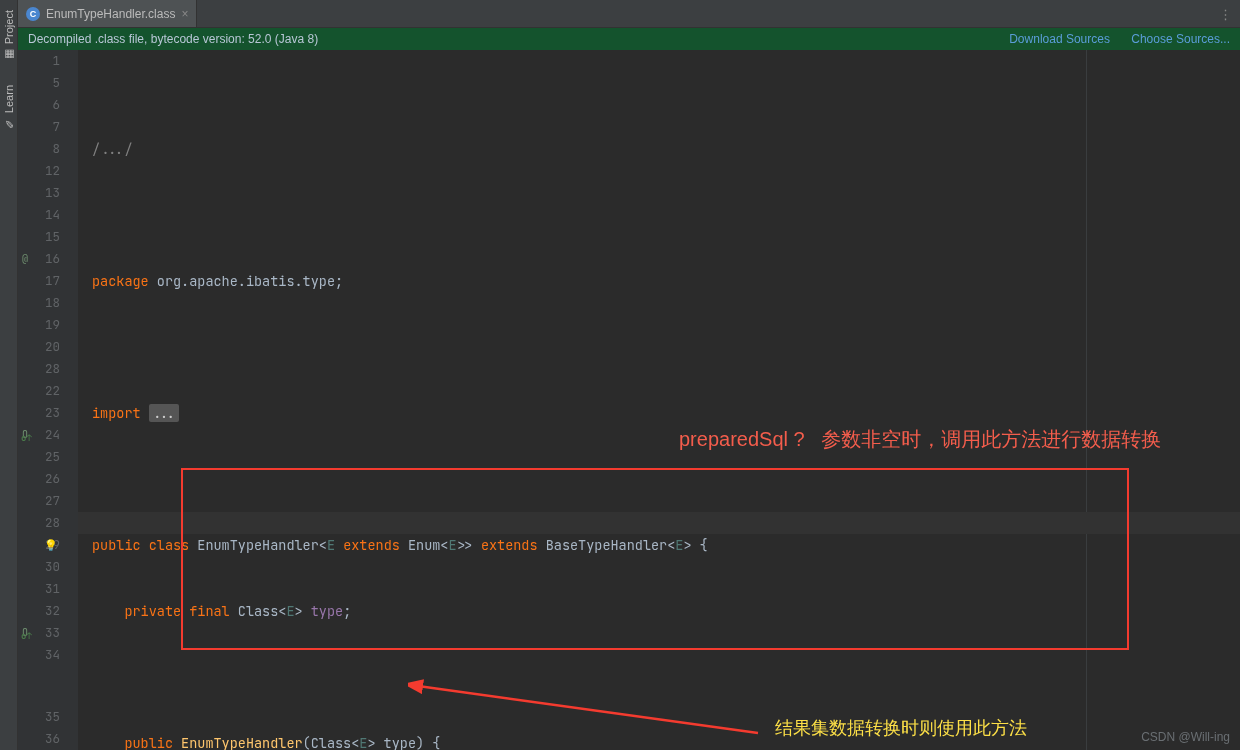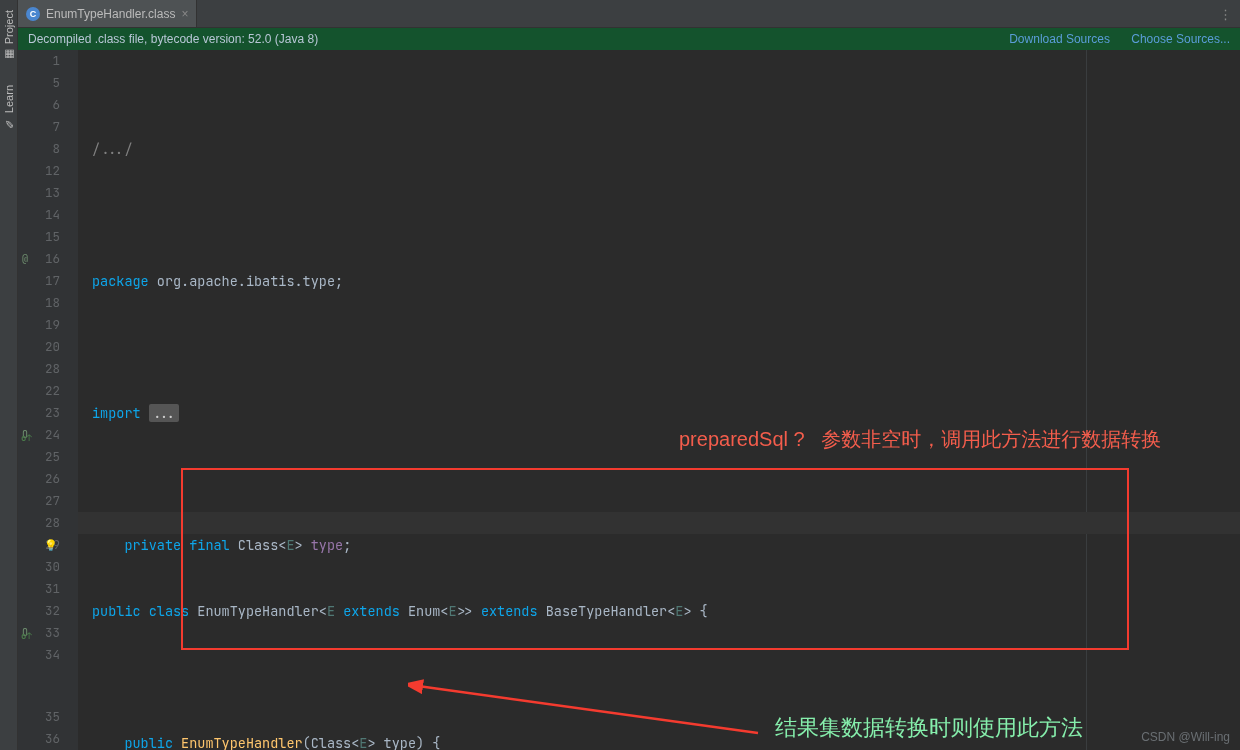--- a/index.html
+++ b/index.html
@@ -102,40 +102,40 @@
 .gutter .bulb { position:absolute; right:2px; color:#e6b422; font-size:11px;}
 .code {
   flex:1;
   padding-left:14px;
   line-height:22px;
   font-size:13.5px;
   white-space:pre;
   position:relative;
 }
 .code .line { height:22px; }
-.kw   { color:#0ea5e9; }
+.kw   { color:#f97316; }
 .fn   { color:#ffc66d; }
 .cmt  { color:#808080; }
 .fld  { color:#9876aa; }
 .tparam{ color:#507874;}
 .hl-line2{ position:absolute; left:0px; right:0px; top:calc(22px*21); height:22px; background:#323232;}
 .dots { background:#555; color:#ccc; padding:0 3px; border-radius:2px;}
 .annotation1 {
   position:absolute;
   color:#f45d4c;
   font-family:"Microsoft YaHei","Segoe UI",sans-serif;
   font-size:20px;
   left:601px; top:378px;
   pointer-events:none;
 }
 .annotation2 {
   position:absolute;
-  color:#86efac;
+  color:#fde047;
   font-family:"Microsoft YaHei","Segoe UI",sans-serif;
-  font-size:22px;
+  font-size:18px;
   left:697px; top:667px;
   pointer-events:none;
 }
 .redbox {
   position:absolute;
   border:2px solid #f43b2f;
   left:103px; top:418px;
   width:948px; height:182px;
   pointer-events:none;
 }
@@ -230,22 +230,22 @@
 
     <div class="code">
       <div class="hl-line2"></div>
 
       <div class="line"><span class="cmt">/.../</span></div>
       <div class="line"></div>
       <div class="line"><span class="kw">package</span><span> org.apache.ibatis.type;</span></div>
       <div class="line"></div>
       <div class="line"><span class="kw">import </span><span class="dots">...</span></div>
       <div class="line"></div>
+      <div class="line"><span class="kw">public class </span><span>EnumTypeHandler</span><span>&lt;</span><span class="tparam">E</span><span class="kw"> extends </span><span>Enum</span><span>&lt;</span><span class="tparam">E</span><span>&gt;&gt; </span><span class="kw">extends </span><span>BaseTypeHandler</span><span>&lt;</span><span class="tparam">E</span><span>&gt; {</span></div>
       <div class="line"><span class="kw">    private final </span><span>Class</span><span>&lt;</span><span class="tparam">E</span><span>&gt; </span><span class="fld">type</span><span>;</span></div>
-      <div class="line"><span class="kw">public class </span><span>EnumTypeHandler</span><span>&lt;</span><span class="tparam">E</span><span class="kw"> extends </span><span>Enum</span><span>&lt;</span><span class="tparam">E</span><span>&gt;&gt; </span><span class="kw">extends </span><span>BaseTypeHandler</span><span>&lt;</span><span class="tparam">E</span><span>&gt; {</span></div>
       <div class="line"></div>
       <div class="line"><span class="kw">    public </span><span class="fn">EnumTypeHandler</span><span>(Class&lt;</span><span class="tparam">E</span><span>&gt; type) {</span></div>
       
       
       
       
       
       
       
       

